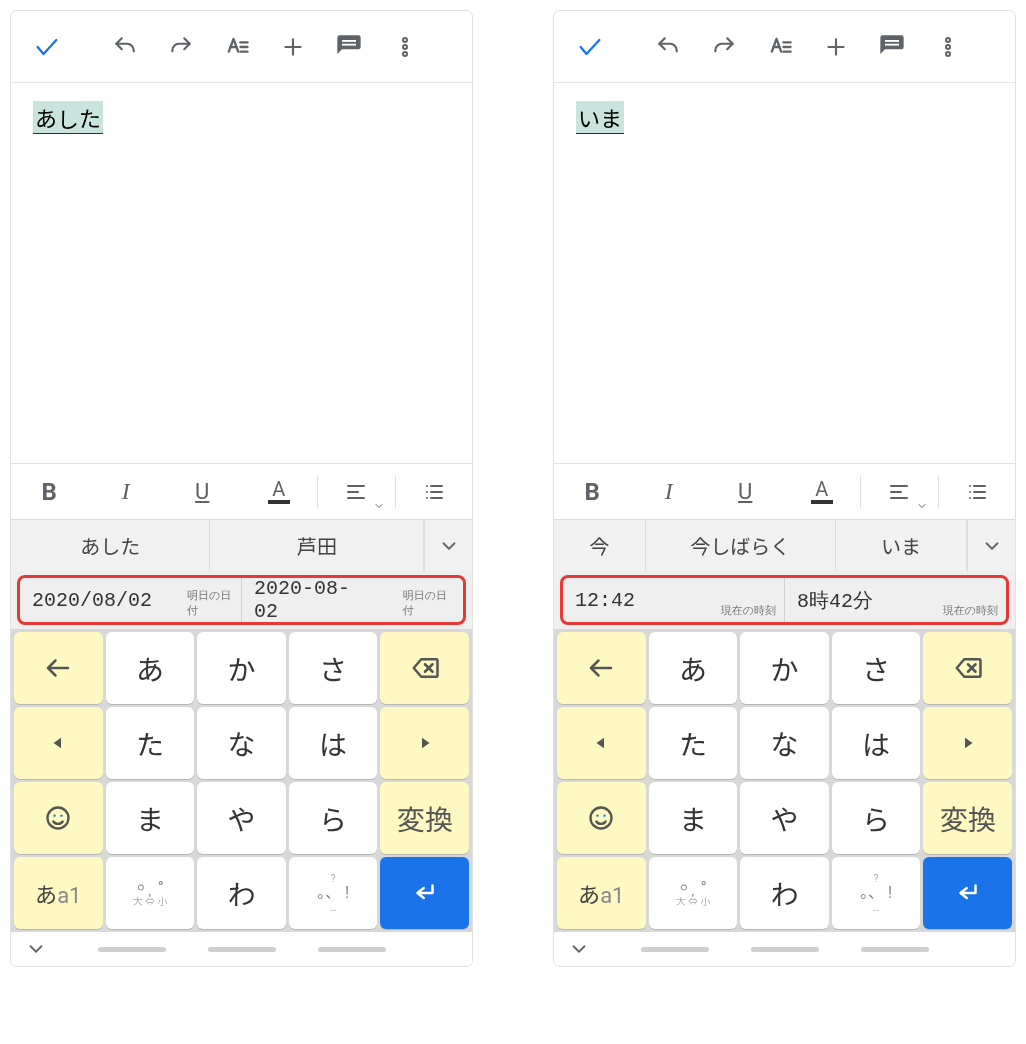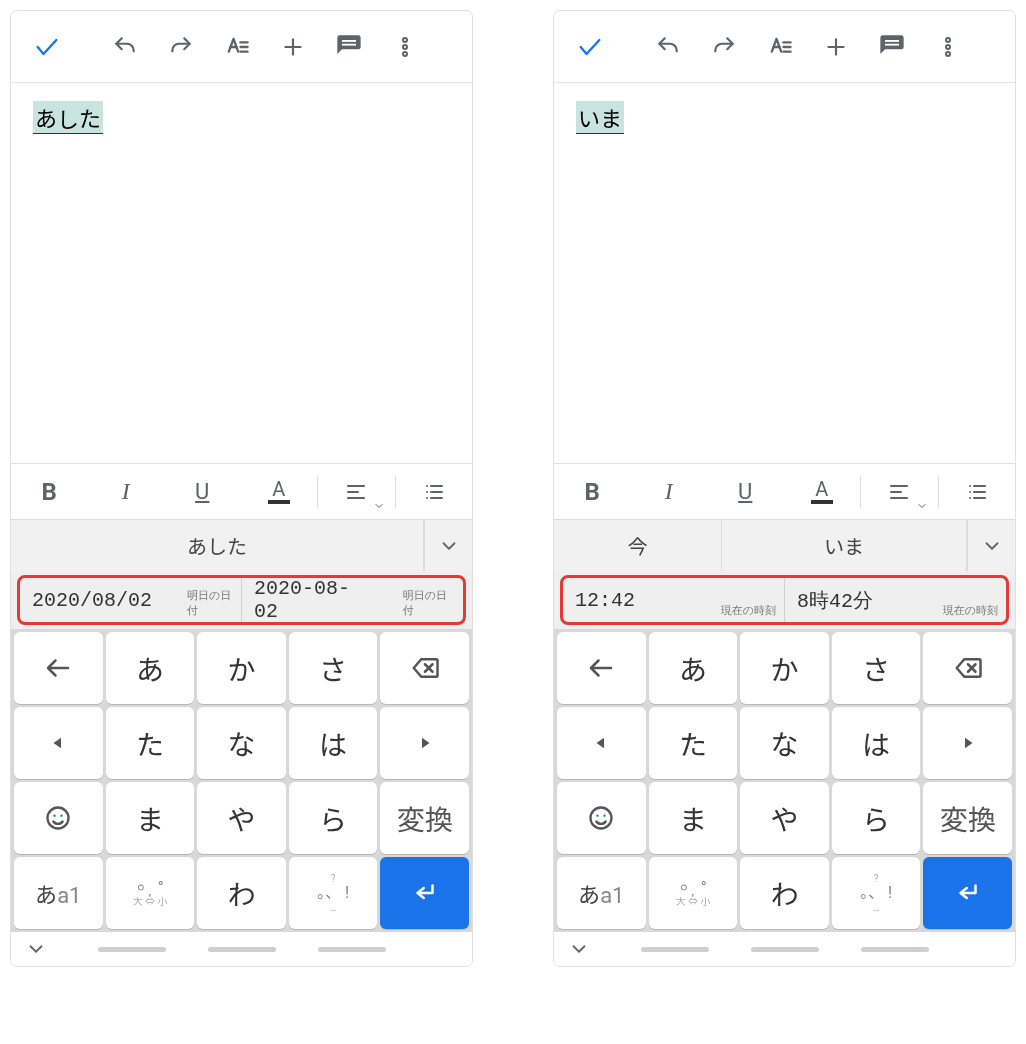--- a/index.html
+++ b/index.html
@@ -25,21 +25,21 @@
 
 .smart-row-wrap { position: relative; background: #efefef; padding: 4px 6px; }
 .smart-row { display: flex; align-items: stretch; height: 50px; border: 3px solid #e53935; border-radius: 8px; overflow: hidden; background: #efefef; }
 .smart-cell { flex: 1; display: flex; align-items: center; justify-content: space-between; padding: 0 8px; border-right: 1px solid #d0d0d0; position: relative; font-family: Liberation Mono, monospace; }
 .smart-cell:last-child { border-right: none; }
 .smart-main { font-size: 20px; color: #333; margin-left: 4px; }
 .smart-sub { font-size: 11px; color: #777; align-self: flex-end; margin-bottom: 4px; padding-left: 35px; }
 
 .keyboard { display: grid; grid-template-columns: repeat(5, 1fr); grid-auto-rows: 72px; gap: 3px; padding: 3px; background: #d8d8d8; }
 .key { background: #fff; border-radius: 6px; display: flex; align-items: center; justify-content: center; font-size: 28px; color: #333; box-shadow: 0 1px 0 rgba(0,0,0,.15); position: relative; }
-.key.gray { background: #ffffff; color: #555; text-align: right; }
+.key.gray { background: #fef9c3; color: #555; text-align: right; }
 .key.blue { background: #1a73e8; color: #fff; }
 .key .stack { display: flex; flex-direction: column; align-items: center; line-height: 1.1; }
 .key .mini { font-size: 10px; color: #aaa; }
 .key .sym-main { font-size: 16px; color: #888; }
 
 .nav-bar { height: 34px; display: flex; align-items: center; justify-content: space-between; padding: 0 14px; background: #fff; }
 .nav-bar .pill-row { display:flex; gap: 42px; }
 .nav-bar .pill { width: 68px; height: 5px; background: #cfcfcf; border-radius: 3px; }
 
 svg { display: block; }
@@ -139,20 +139,21 @@
             <line x1="9" y1="12" x2="20" y2="12"></line>
             <line x1="9" y1="18" x2="20" y2="18"></line>
             <circle cx="5" cy="6" r="1" fill="currentColor" stroke="none"></circle>
             <circle cx="5" cy="12" r="1" fill="currentColor" stroke="none"></circle>
             <circle cx="5" cy="18" r="1" fill="currentColor" stroke="none"></circle>
           </svg>
         </div>
   </div>
     <div class="cand-row">
         <div class="cand" style="flex:1.3">あした</div>
+        <div class="cand" style="flex:1.4">芦田</div>
     <div class="expand">
           <svg width="22" height="22" viewBox="0 0 24 24" fill="none" stroke="currentColor" stroke-width="2" stroke-linecap="round" stroke-linejoin="round">
             <polyline points="6 9 12 15 18 9"></polyline>
           </svg>
         </div>
   </div>
     <div class="smart-row-wrap">
         <div class="smart-row">
           <div class="smart-cell">
      <span class="smart-main">2020/08/02</span>
@@ -339,20 +340,21 @@
             <line x1="9" y1="12" x2="20" y2="12"></line>
             <line x1="9" y1="18" x2="20" y2="18"></line>
             <circle cx="5" cy="6" r="1" fill="currentColor" stroke="none"></circle>
             <circle cx="5" cy="12" r="1" fill="currentColor" stroke="none"></circle>
             <circle cx="5" cy="18" r="1" fill="currentColor" stroke="none"></circle>
           </svg>
         </div>
   </div>
     <div class="cand-row">
     <div class="cand" style="flex:0.8">今</div>
+        <div class="cand" style="flex:1.8">今しばらく</div>
         <div class="cand" style="flex:1.2">いま</div>
     <div class="expand">
           <svg width="22" height="22" viewBox="0 0 24 24" fill="none" stroke="currentColor" stroke-width="2" stroke-linecap="round" stroke-linejoin="round">
             <polyline points="6 9 12 15 18 9"></polyline>
           </svg>
         </div>
   </div>
     <div class="smart-row-wrap">
         <div class="smart-row">
           <div class="smart-cell">

